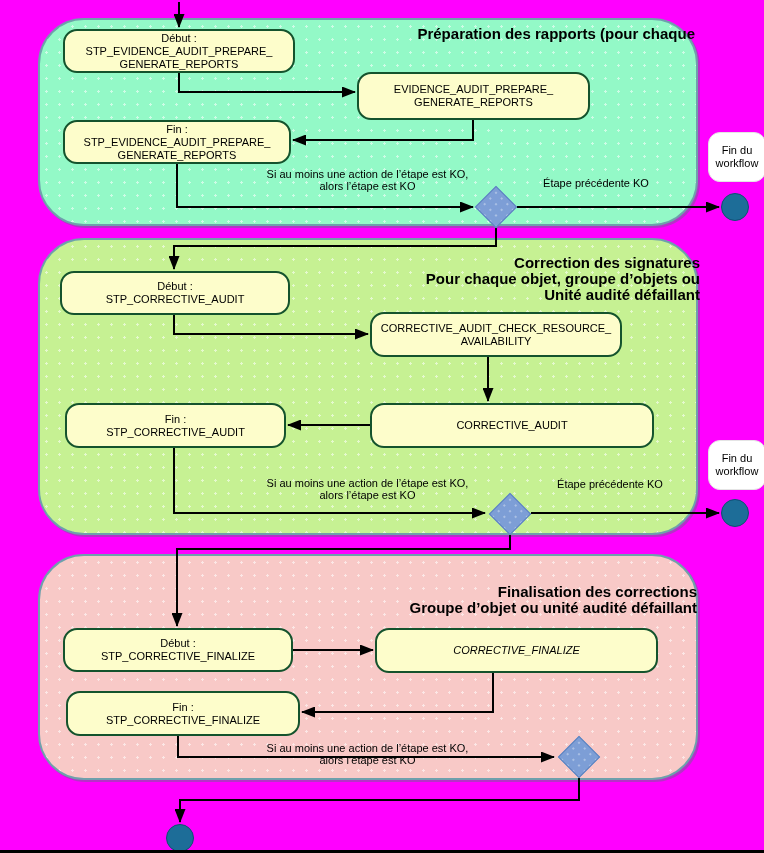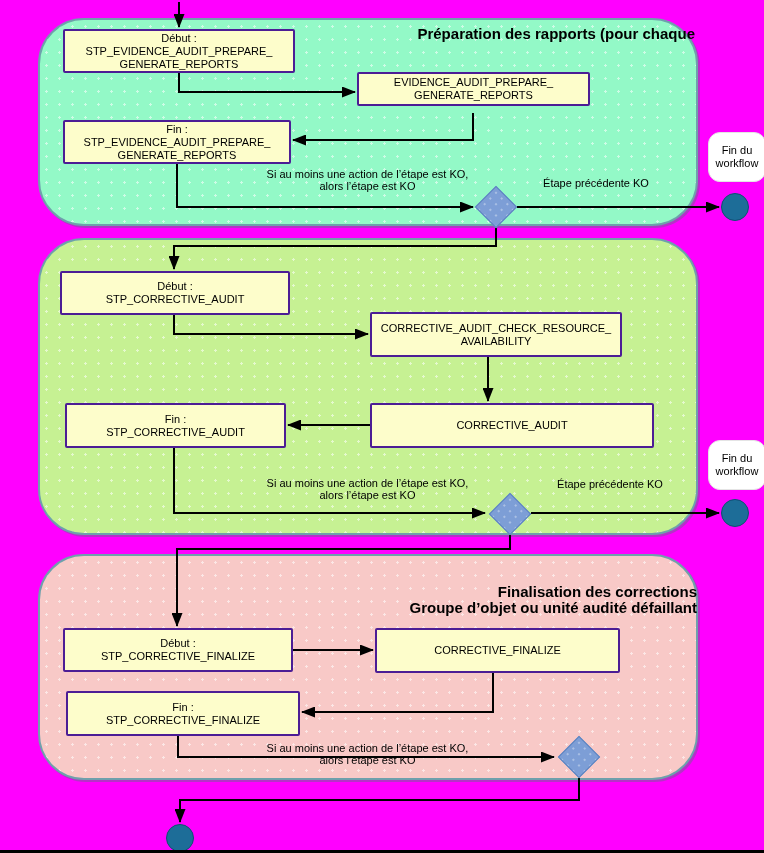--- a/index.html
+++ b/index.html
@@ -19,22 +19,22 @@
     box-sizing:border-box;
   }
   .title{
     position:absolute;
     font-weight:bold;font-size:15px;line-height:16px;
     text-align:right;
   }
   .node{
     position:absolute;
     background:#fdfdcb;
-    border:2px solid #4c1d95;
-    border-radius:2px;
+    border:2px solid #14532d;
+    border-radius:14px;
     box-sizing:border-box;
     display:flex;flex-direction:column;justify-content:center;align-items:center;
     font-size:11px;line-height:13px;text-align:center;
   }
   .node .ln{white-space:nowrap;}
   .small-label{
     position:absolute;
     font-size:11px;line-height:12px;text-align:center;
   }
   .diamond{
@@ -97,21 +97,21 @@
   <div class="title" style="left:395px;top:26px;width:300px;">
     <div>Préparation des rapports (pour chaque</div>
   </div>
 
   <div class="node" style="left:63px;top:29px;width:232px;height:44px;">
     <div class="ln">Début :</div>
     <div class="ln">STP_EVIDENCE_AUDIT_PREPARE_</div>
     <div class="ln">GENERATE_REPORTS</div>
   </div>
 
-  <div class="node" style="left:357px;top:72px;width:233px;height:34px;">
+  <div class="node" style="left:357px;top:72px;width:233px;height:48px;">
     <div class="ln">EVIDENCE_AUDIT_PREPARE_</div>
     <div class="ln">GENERATE_REPORTS</div>
   </div>
 
   <div class="node" style="left:63px;top:120px;width:228px;height:44px;">
     <div class="ln">Fin :</div>
     <div class="ln">STP_EVIDENCE_AUDIT_PREPARE_</div>
     <div class="ln">GENERATE_REPORTS</div>
   </div>
 
@@ -122,20 +122,25 @@
   <div class="small-label" style="left:531px;top:177px;width:130px;">Étape précédente KO</div>
 
   <div class="diamond" style="left:481px;top:192px;"></div>
 
   <div class="fin-workflow" style="left:708px;top:132px;">
     <div>Fin du</div>
     <div>workflow</div>
   </div>
   <div class="end-circle" style="left:721px;top:193px;"></div>
 
+  <div class="title" style="left:390px;top:255px;width:310px;">
+    <div>Correction des signatures</div>
+    <div>Pour chaque objet, groupe d’objets ou</div>
+    <div>Unité audité défaillant</div>
+  </div>
 
   <div class="node" style="left:60px;top:271px;width:230px;height:44px;">
     <div class="ln">Début :</div>
     <div class="ln">STP_CORRECTIVE_AUDIT</div>
   </div>
 
   <div class="node" style="left:370px;top:312px;width:252px;height:45px;">
     <div class="ln">CORRECTIVE_AUDIT_CHECK_RESOURCE_</div>
     <div class="ln">AVAILABILITY</div>
   </div>
@@ -166,21 +171,21 @@
   <div class="title" style="left:383px;top:584px;width:314px;">
     <div>Finalisation des corrections</div>
     <div>Groupe d’objet ou unité audité défaillant</div>
   </div>
 
   <div class="node" style="left:63px;top:628px;width:230px;height:44px;">
     <div class="ln">Début :</div>
     <div class="ln">STP_CORRECTIVE_FINALIZE</div>
   </div>
 
-  <div class="node" style="left:375px;top:628px;width:245px;height:45px;">
+  <div class="node" style="left:375px;top:628px;width:283px;height:45px;font-style:italic;">
     <div class="ln">CORRECTIVE_FINALIZE</div>
   </div>
 
   <div class="node" style="left:66px;top:691px;width:234px;height:45px;">
     <div class="ln">Fin :</div>
     <div class="ln">STP_CORRECTIVE_FINALIZE</div>
   </div>
 
   <div class="small-label" style="left:240px;top:742px;width:255px;">
     <div>Si au moins une action de l’étape est KO,</div>

